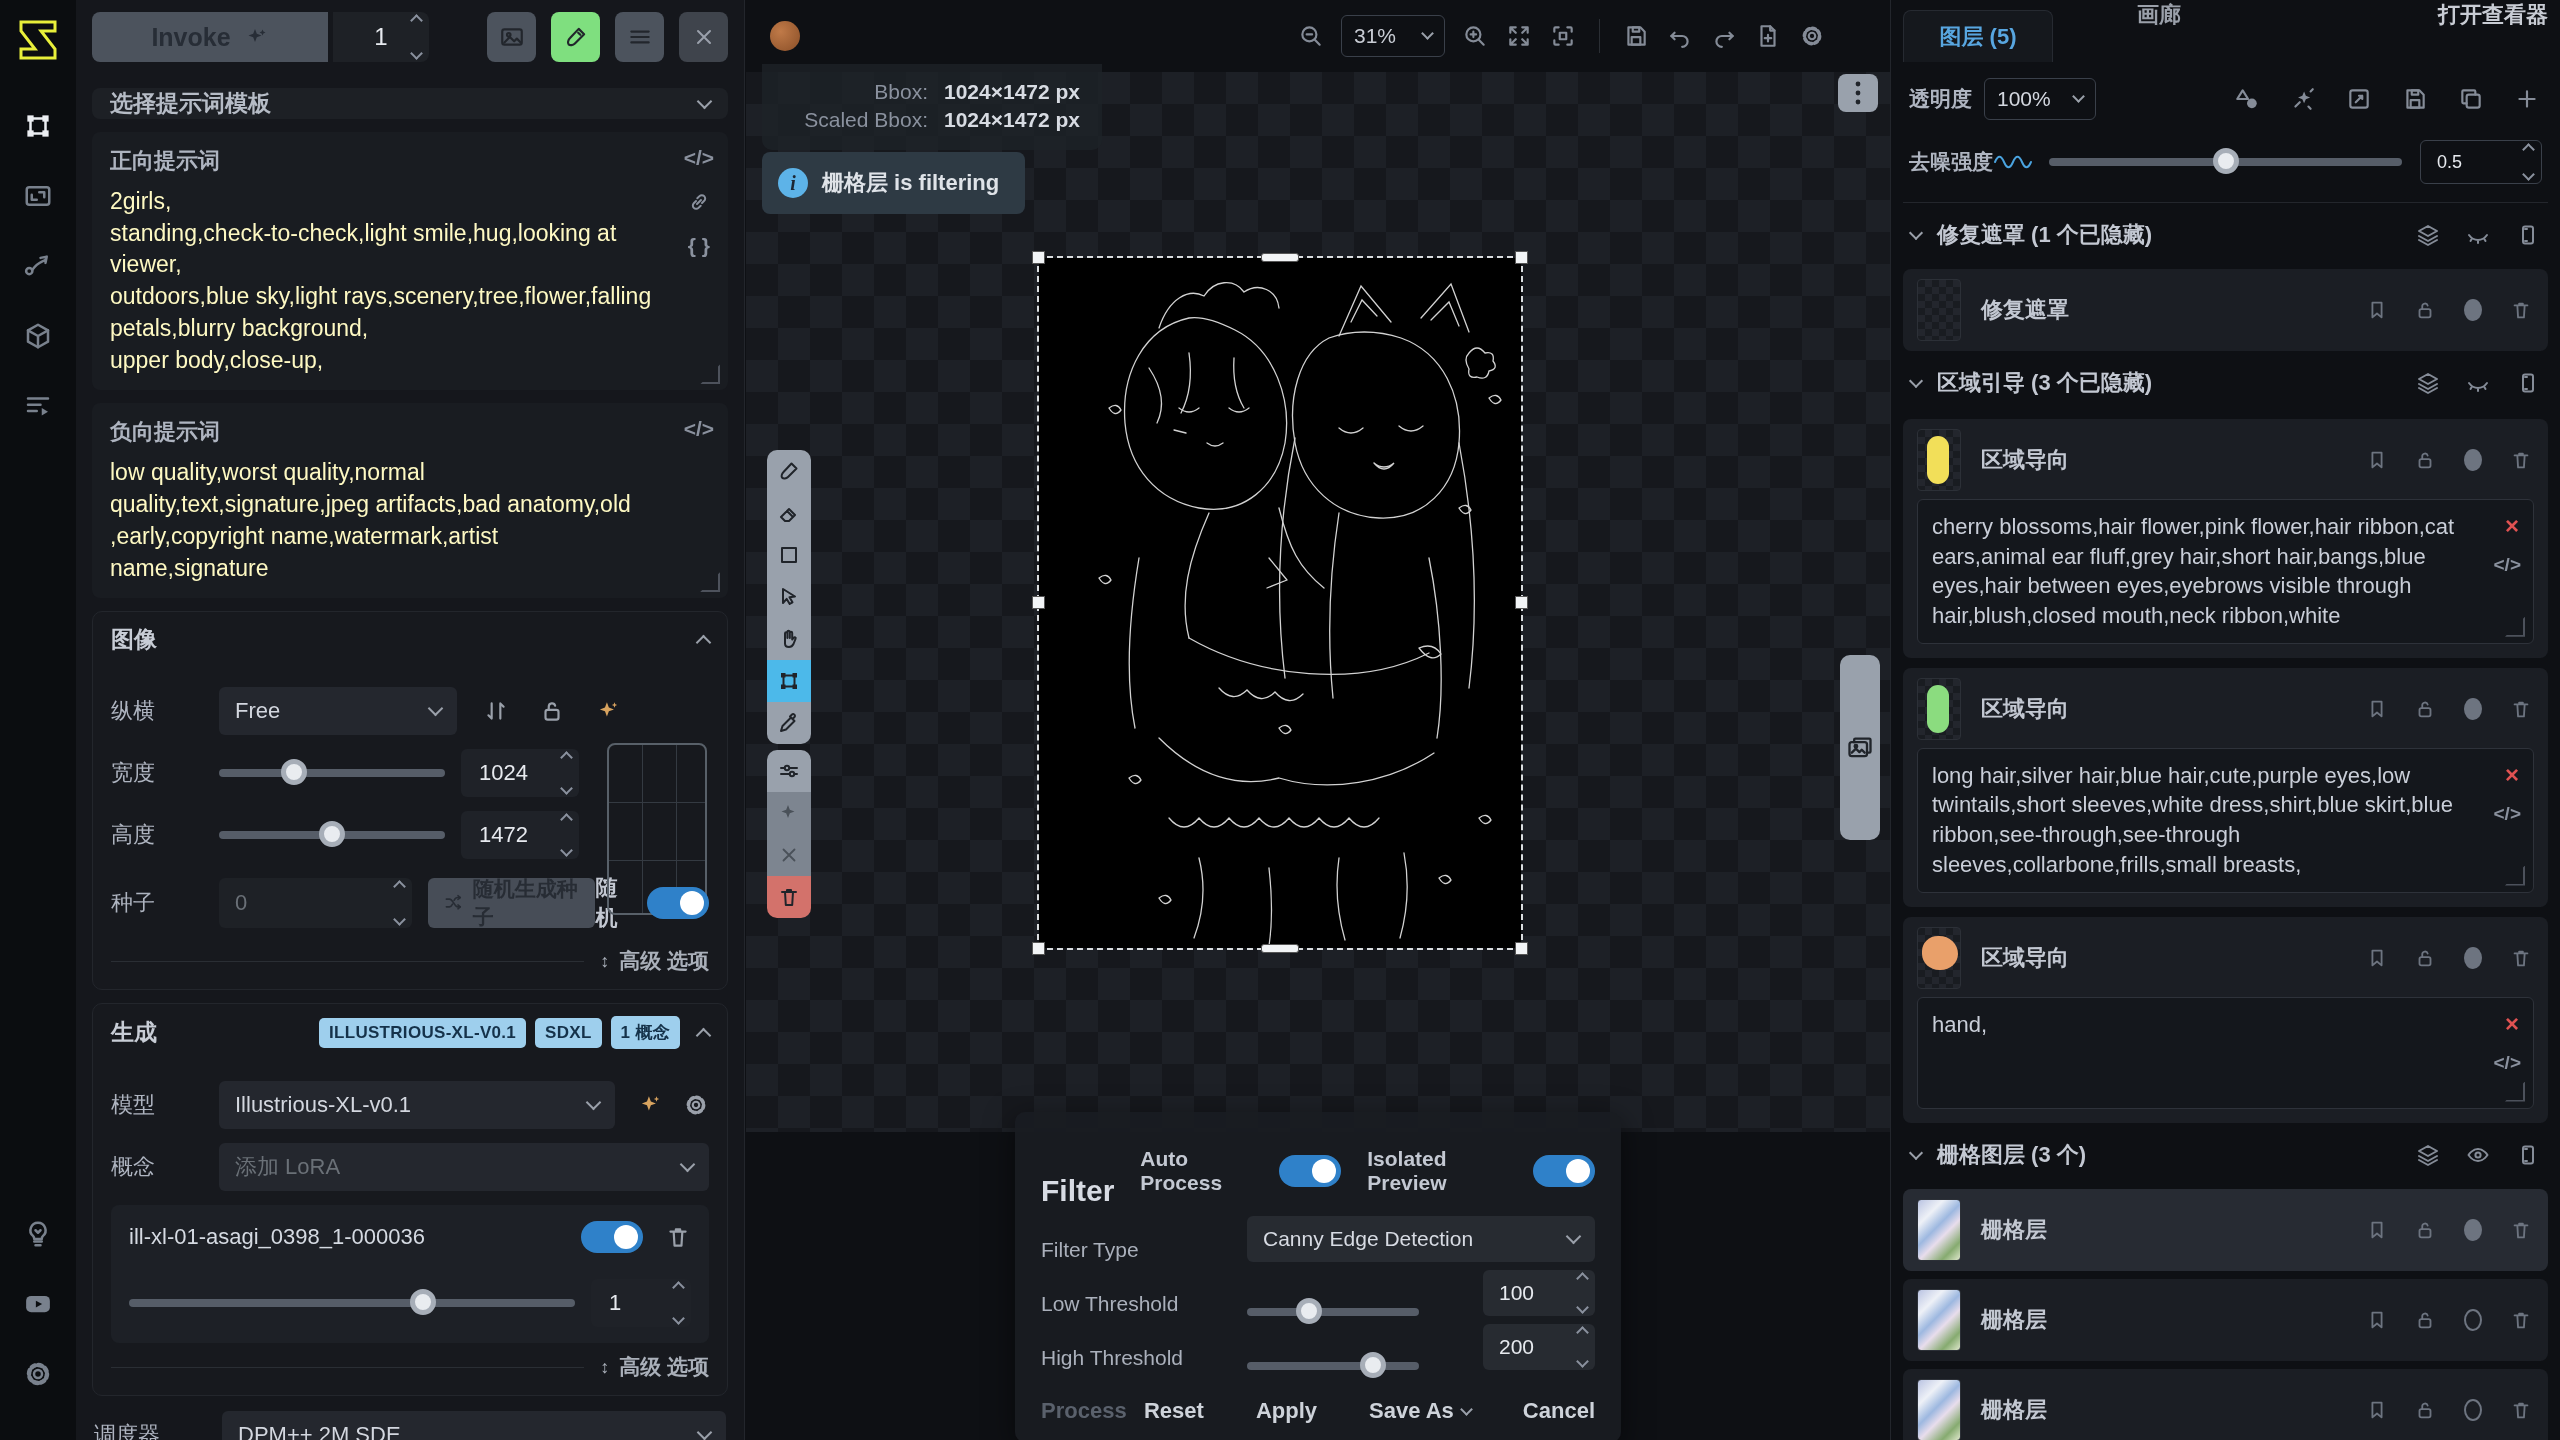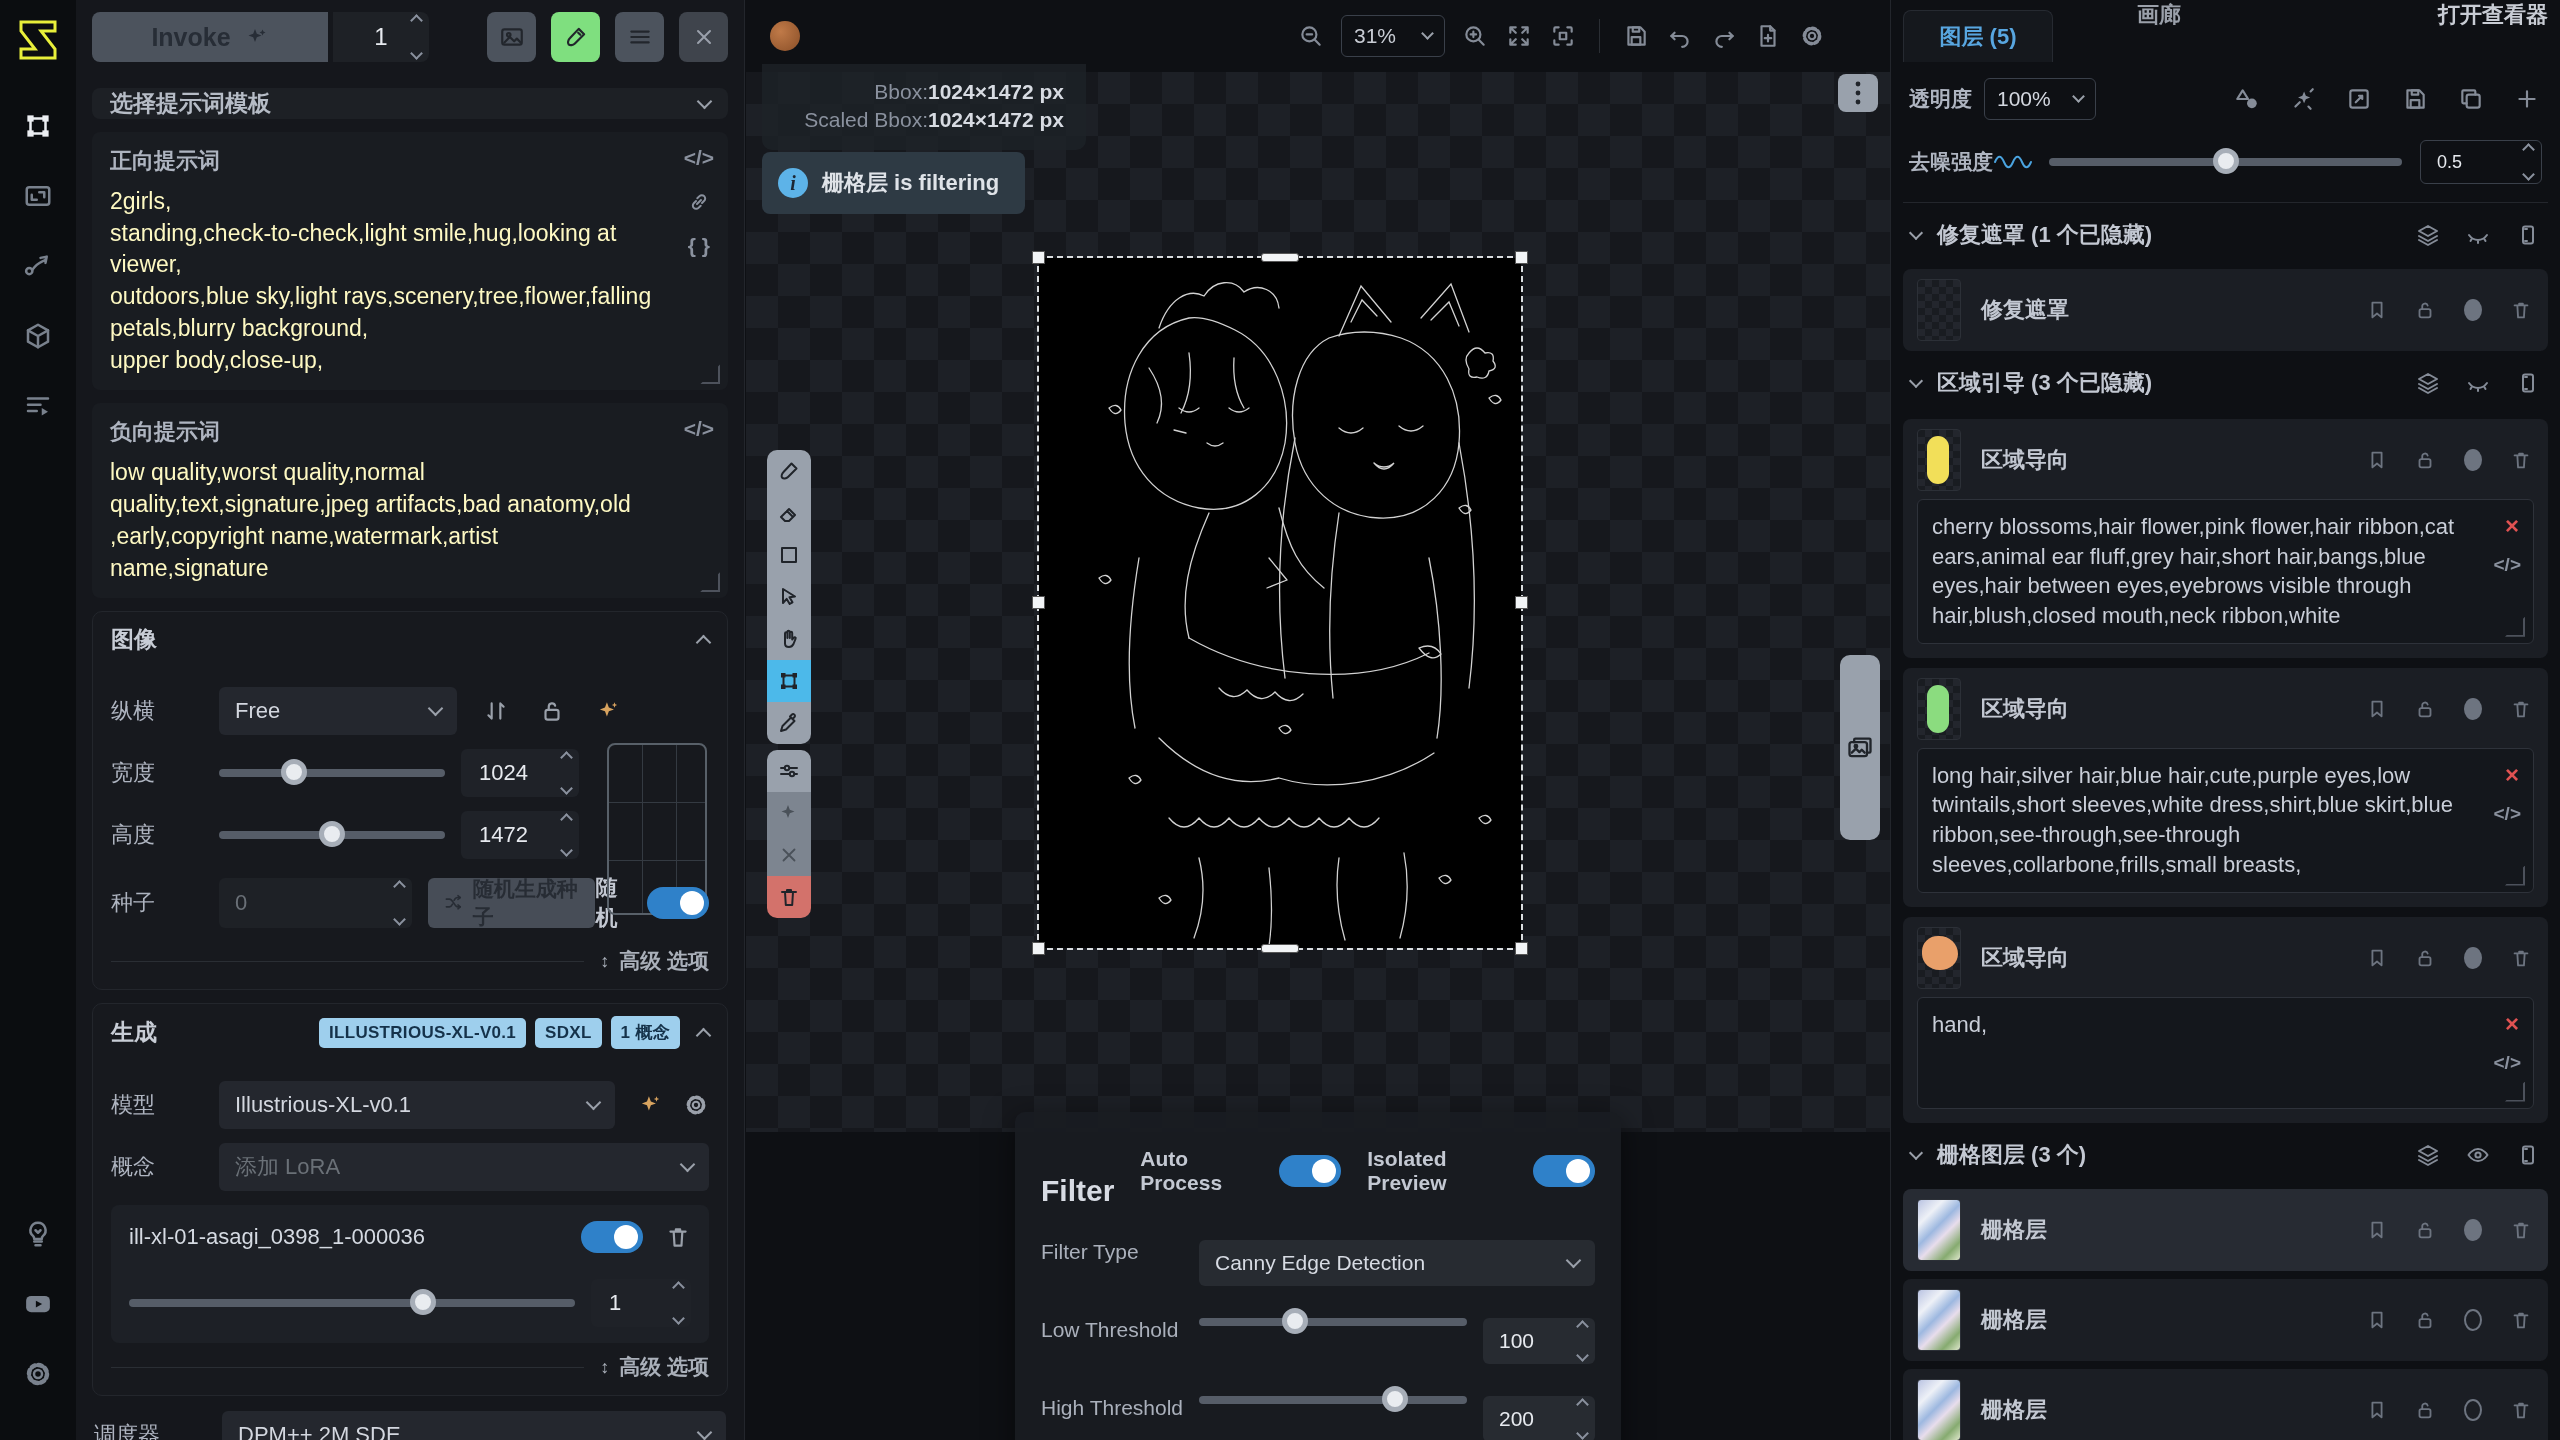--- a/index.html
+++ b/index.html
@@ -83,21 +83,21 @@
   .cv-toolbar { position:absolute; left:0; top:0; width:100%; height:72px; background:#0e1014; display:flex; align-items:center; padding:0 56px 0 24px; }
   .avatar { width:30px; height:30px; border-radius:50%; background:radial-gradient(circle at 35% 35%,#c07a48,#8a4f28); cursor:pointer; }
   .cv-toolbar .gap { flex:1; }
   .tb-ic { width:44px; height:40px; display:flex; align-items:center; justify-content:center; color:#848b97; cursor:pointer; }
   .zoom-dd { width:104px; height:42px; border:1px solid #3a404a; border-radius:6px; display:flex; align-items:center; padding:0 12px; font-size:21px; color:#c8ccd4; margin:0 8px; cursor:pointer; }
   .zoom-dd .gap { flex:1; }
   .tb-div { width:1px; height:34px; background:#2a2e34; margin:0 14px; }
 
   .info-pane { position:absolute; left:16px; top:64px; background:rgba(30,34,40,.78); border-radius:0 0 10px 10px; padding:12px 22px 14px 16px; font-size:21px; }
   .info-row { display:flex; margin:4px 0; }
-  .info-row .lbl { width:150px; text-align:right; color:#8a919e; margin-right:0; }
+  .info-row .lbl { width:150px; text-align:right; color:#8a919e; margin-right:16px; }
   .info-row .val { color:#d7dbe2; font-weight:bold; }
   .toast { position:absolute; left:16px; top:152px; background:#2e3a44; border-radius:8px; display:flex; align-items:center; gap:14px; padding:16px 26px 16px 16px; }
   .toast .info-ic { width:30px; height:30px; border-radius:50%; background:#5db3e8; color:#1c2733; font-weight:bold; font-size:20px; display:flex; align-items:center; justify-content:center; font-family:"Liberation Serif",serif; font-style:italic; }
   .toast .msg { font-size:22px; font-weight:bold; color:#dfe3e8; }
 
   .sel-bbox { position:absolute; left:293px; top:258px; width:482px; height:690px; outline:2px dashed rgba(240,243,246,.9); }
   .canny { position:absolute; inset:0; background:#000; }
   .handle { position:absolute; background:#f2f4f6; border:1px solid #555; }
   .h-sq { width:13px; height:13px; }
   .h-bar { width:38px; height:9px; border-radius:3px; }
@@ -109,21 +109,21 @@
   .tool.danger { background:#d3726b; }
   .toolcol2 { position:absolute; left:21px; top:750px; width:44px; border-radius:10px; overflow:hidden; }
   .kebab { position:absolute; right:12px; top:74px; width:40px; height:38px; border-radius:8px; background:#99a1ac; color:#20242a; display:flex; align-items:center; justify-content:center; cursor:pointer; }
   .gallery-pill { position:absolute; right:10px; top:655px; width:40px; height:185px; border-radius:10px; background:#99a1ac; color:#20242a; display:flex; align-items:center; justify-content:center; cursor:pointer; }
 
   
   .fdialog { position:absolute; left:269px; top:1112px; width:606px; background:rgba(25,28,33,.97); border-radius:10px; padding:22px 26px 18px 26px; box-shadow:0 8px 30px rgba(0,0,0,.5); }
   .fd-top { display:flex; align-items:center; }
   .fd-title { font-size:30px; font-weight:bold; color:#d7dbe3; flex:1;margin-top:40px; }
   .fd-toggle-lbl { font-size:21px; font-weight:bold; color:#c3c8d2; margin:0 14px 0 26px; }
-  .fd-row { display:flex; align-items:flex-start; margin-top:32px; }
+  .fd-row { display:flex; align-items:flex-end; margin-top:8px;gap:48px; }
   .fd-lbl { width:158px; font-size:21px; color:#aab0bb; flex:none; }
   .fd-dd { flex:1; height:46px; background:#272b31; border-radius:6px; display:flex; align-items:center; padding:0 16px; font-size:21px; color:#d7dbe3; cursor:pointer; }
   .fd-dd .gap { flex:1; }
   .fd-num { width:112px; height:46px; background:#272b31; border-radius:6px; display:flex; align-items:center; position:relative; flex:none; margin-left:16px; }
   .fd-num .val { padding-left:16px; font-size:21px; color:#e7eaef; }
   .fd-btns { display:flex; align-items:center; margin-top:28px; font-size:22px; font-weight:bold; }
   .fbtn { color:#ced3da; cursor:pointer; display:flex; align-items:center; gap:8px; }
   .fbtn.dim { color:#5a616c; }
 
   

